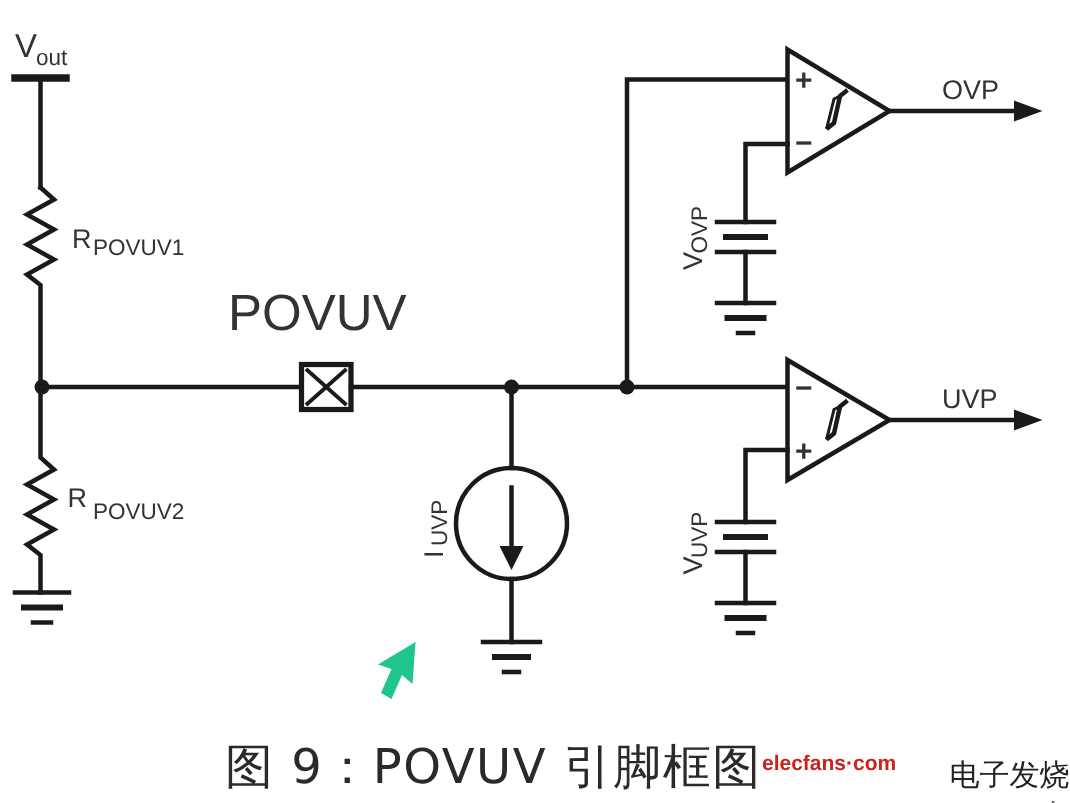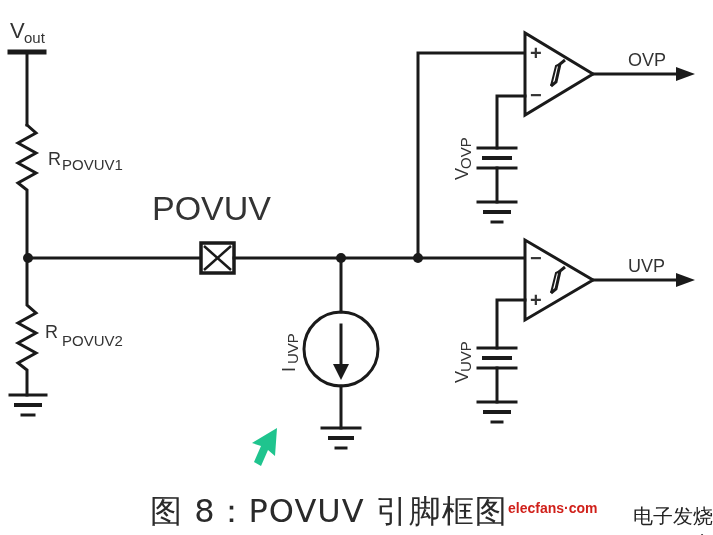--- a/index.html
+++ b/index.html
@@ -120,15 +120,15 @@
   <g transform="translate(468,383) rotate(-90)">
     <text class="lbl" x="0" y="0" font-size="18">V</text>
     <text class="lbl" x="11" y="3" font-size="15">UVP</text>
   </g>
 
   <g>
     <polygon points="277,428 275,456 268,450 261,466 254,462 261,446 252,443" fill="#1fc48e"></polygon>
   </g>
 </svg>
 
-<div class="caption">图 8：POVUV 引脚框图</div>
+<div class="caption">图 9：POVUV 引脚框图</div>
 <div class="wm">elecfans·com</div>
 <div class="wm2">电子发烧友</div>
 
 </body></html>

